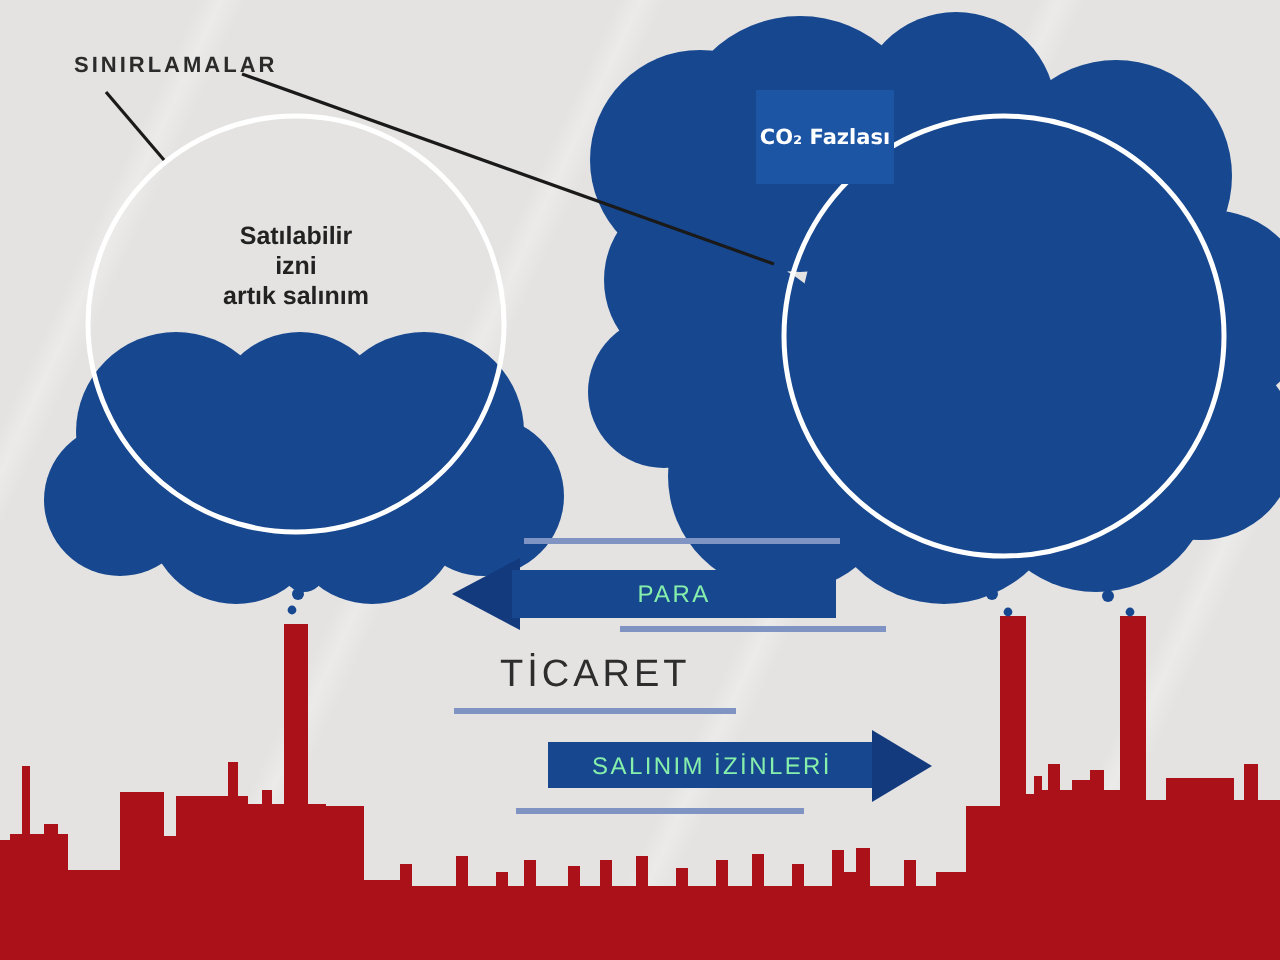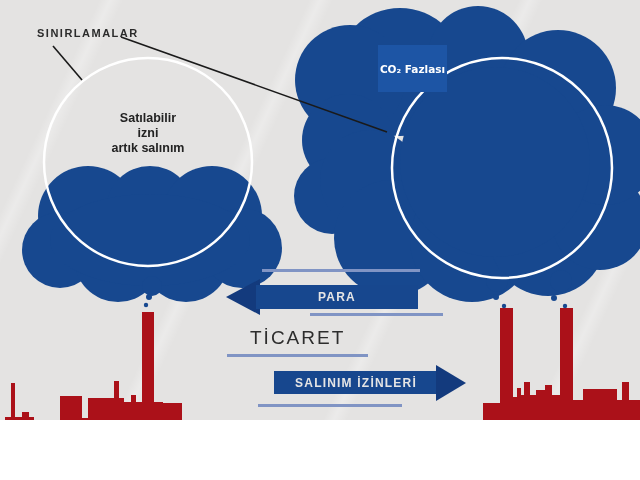--- a/index.html
+++ b/index.html
@@ -1,17 +1,17 @@
 <!DOCTYPE html>
 <html><head>
 <meta charset="utf-8">
 <style>
   html,body{margin:0;padding:0;}
   .canvas{
-    position:relative;width:640px;height:420px;overflow:hidden;
+    position:relative;width:640px;height:480px;overflow:hidden;
     background:
       repeating-linear-gradient(115deg,
         rgba(255,255,255,0) 0px, rgba(255,255,255,0) 90px,
         rgba(255,255,255,.28) 100px, rgba(255,255,255,0) 112px,
         rgba(255,255,255,0) 190px),
       #e4e3e2;
     font-family:"Liberation Sans", sans-serif;
     color:#2b2b2b;
   }
   .diagram-svg{position:absolute;left:0;top:0;}
@@ -28,21 +28,21 @@
     background:#1d55a5;display:flex;align-items:center;justify-content:center;
     font-family:"DejaVu Sans", sans-serif;
     font-size:10.5px;font-weight:700;color:#ffffff;margin-left:45px;
   }
   .arrow{position:absolute;height:36px;}
   .arrow-money{left:226px;top:279px;width:192px;}
   .arrow-permits{left:242px;top:365px;width:192px;margin-left:32px;}
   .arrow-body{
     position:absolute;top:6px;height:24px;background:#17478e;
     display:flex;align-items:center;justify-content:center;
-    font-size:12px;font-weight:700;letter-spacing:1.2px;color:#e5e5e5;
+    font-size:12px;font-weight:400;letter-spacing:1.2px;color:#86efac;
   }
   .arrow-money .arrow-body{left:30px;right:0;}
   .arrow-permits .arrow-body{left:0;right:28px;top:6px;height:23px;}
   .head{position:absolute;top:0;width:0;height:0;border-top:18px solid transparent;border-bottom:18px solid transparent;}
   .head-left{left:0;border-right:34px solid #133a7d;}
   .head-right{right:0;border-left:30px solid #133a7d;}
   .trade-label{
     position:absolute;left:250px;top:327px;width:160px;text-align:left;
     font-size:19px;font-weight:500;letter-spacing:2px;color:#2d2d2d;
   }

